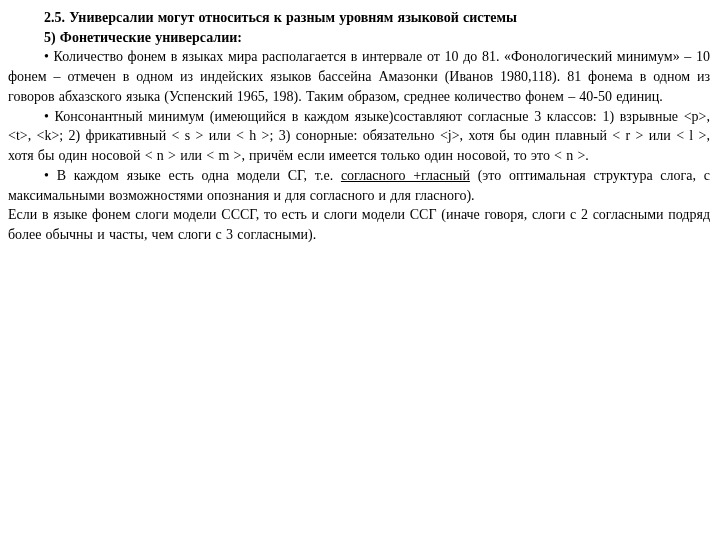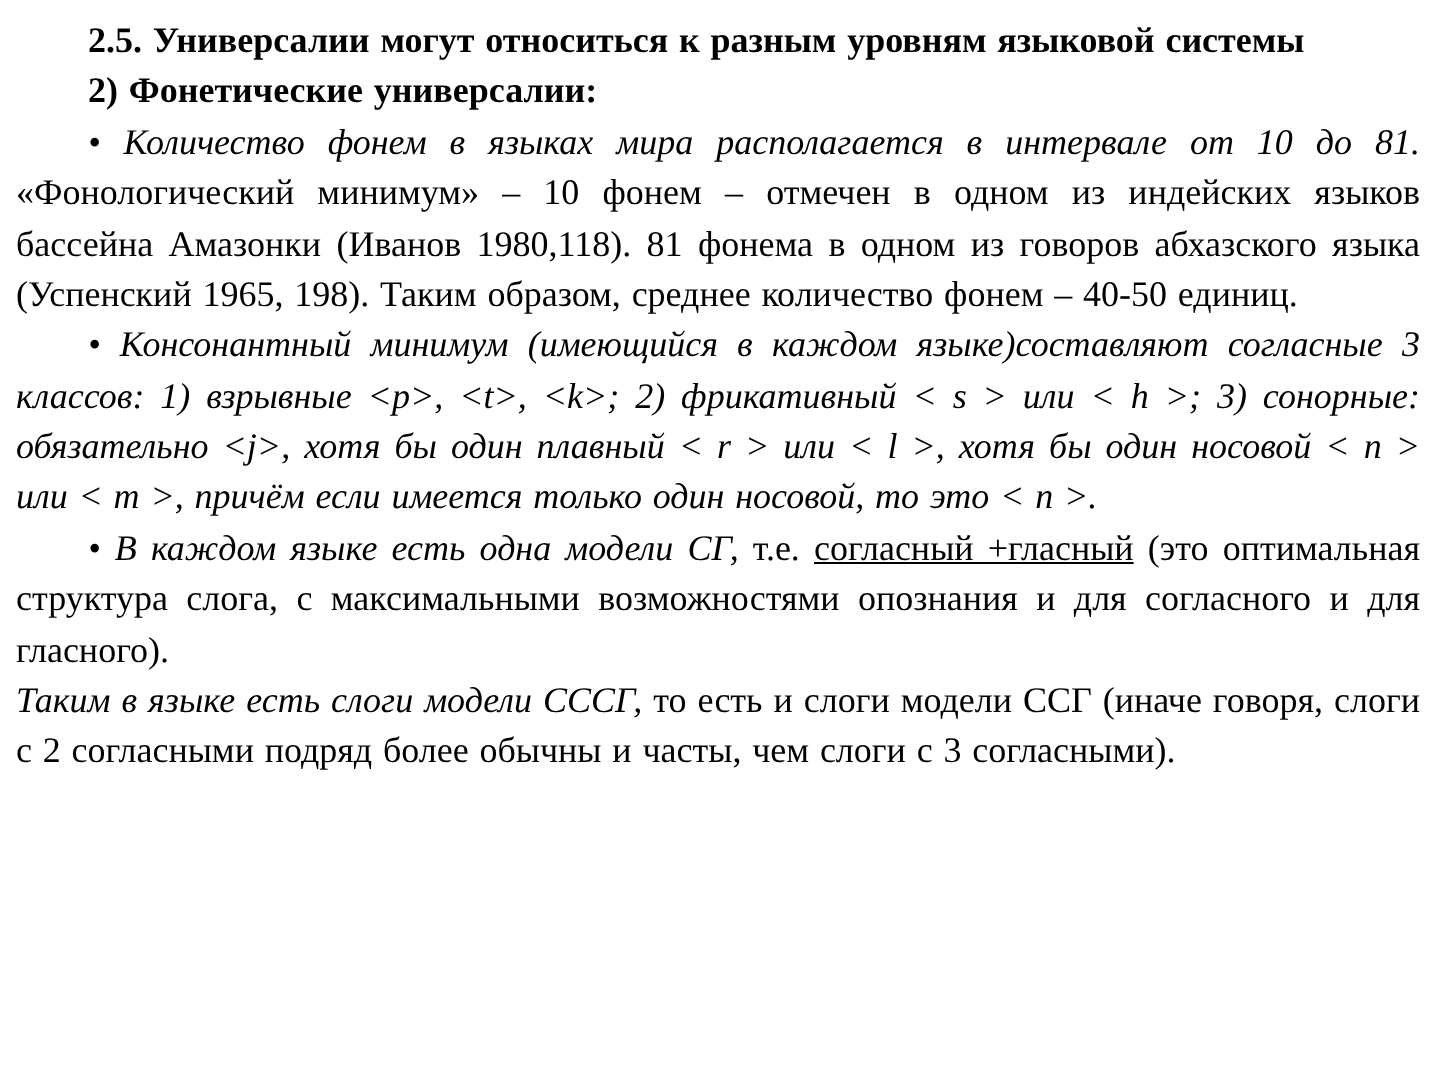--- a/index.html
+++ b/index.html
@@ -17,35 +17,35 @@
   .page {
     box-sizing: border-box;
     width: 720px;
     height: 540px;
     padding: 8px 10px 0 8px;
     background: #ffffff;
   }
   p.para {
     margin: 0;
     padding: 0;
-    font-size: 18px;
+    font-size: 14px;
     line-height: 1.41;
     text-align: justify;
     word-spacing: 0.05em;
   }
   p.para.indent { text-indent: 36px; }
   .bold { font-weight: bold; }
-  .italic { font-style: italic; }
+  .italic { }
   .underline { text-decoration: underline; }
 </style>
 </head>
 <body>
 
 <div class="page">
   <div>
       <p class="para indent"><span class="bold">2.5. Универсалии могут относиться к разным уровням языковой системы</span></p>
-      <p class="para indent"><span class="bold">2) Фонетические универсалии:</span></p>
+      <p class="para indent"><span class="bold">5) Фонетические универсалии:</span></p>
       <p class="para indent"><span class="italic">• Количество фонем в языках мира располагается в интервале от 10 до 81. </span><span class="">«Фонологический минимум» – 10 фонем – отмечен в одном из индейских языков бассейна Амазонки (Иванов 1980,118). 81 фонема в одном из говоров абхазского языка (Успенский 1965, 198). Таким образом, среднее количество фонем – 40-50 единиц.</span></p>
       <p class="para indent"><span class="italic">• Консонантный минимум (имеющийся в каждом языке)составляют согласные 3 классов: 1) взрывные &lt;p&gt;, &lt;t&gt;, &lt;k&gt;;  2) фрикативный  &lt; s &gt;  или &lt; h &gt;; 3) сонорные: обязательно &lt;j&gt;, хотя бы один плавный &lt; r &gt; или &lt; l &gt;, хотя бы один носовой  &lt; n &gt;  или  &lt; m &gt;, причём если имеется только один носовой, то это  &lt; n &gt;.</span></p>
-      <p class="para indent"><span class="italic">• В каждом  языке есть одна модели СГ,</span><span class=""> т.е. </span><span class="underline">согласный +гласный</span><span class=""> (это оптимальная структура слога, с максимальными возможностями опознания и для согласного и для гласного).</span></p>
-      <p class="para"><span class="italic">Таким в языке есть слоги модели СССГ,</span><span class=""> то есть и слоги модели ССГ (иначе говоря, слоги с 2 согласными подряд более обычны и часты, чем слоги с 3 согласными).</span></p>
+      <p class="para indent"><span class="italic">• В каждом  языке есть одна модели СГ,</span><span class=""> т.е. </span><span class="underline">согласного +гласный</span><span class=""> (это оптимальная структура слога, с максимальными возможностями опознания и для согласного и для гласного).</span></p>
+      <p class="para"><span class="italic">Если в языке фонем слоги модели СССГ,</span><span class=""> то есть и слоги модели ССГ (иначе говоря, слоги с 2 согласными подряд более обычны и часты, чем слоги с 3 согласными).</span></p>
     </div>
 </div>
 
 </body></html>

